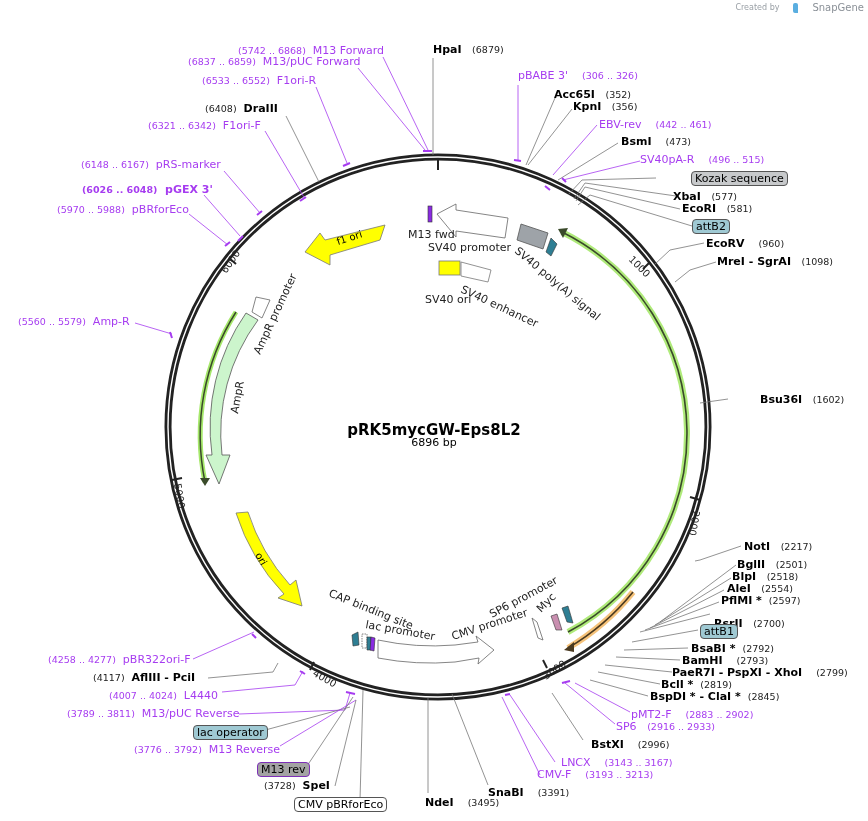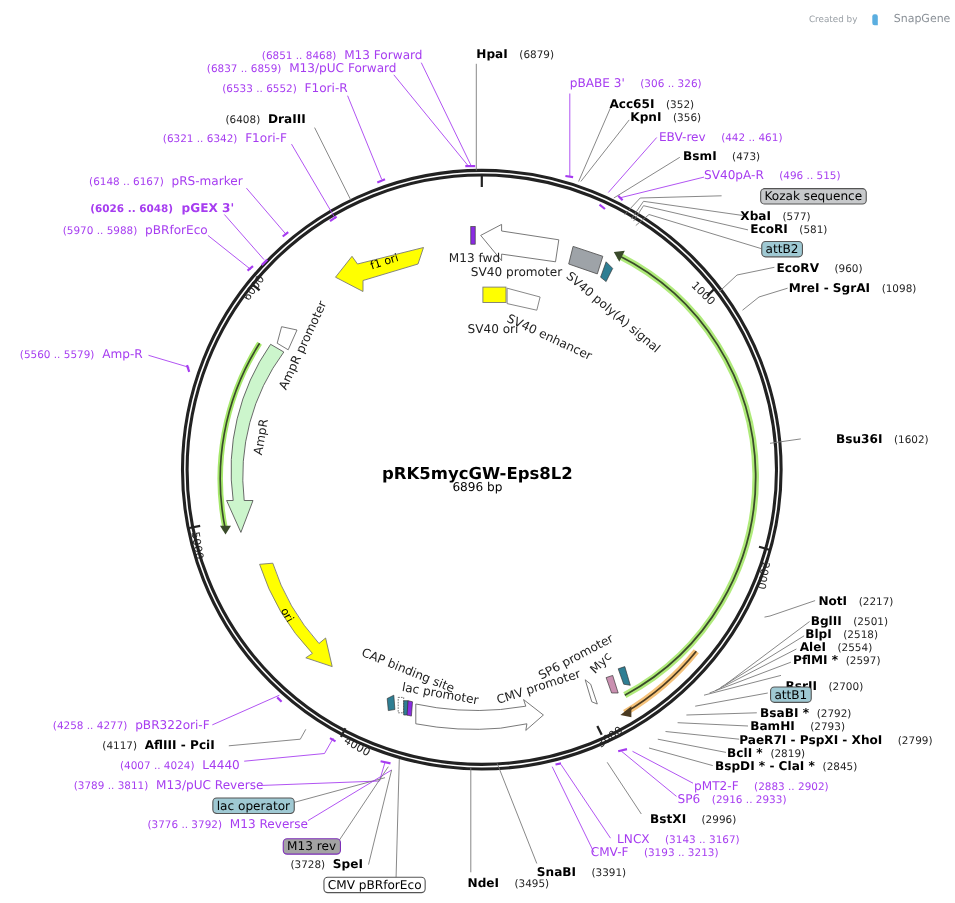--- a/index.html
+++ b/index.html
@@ -1,18 +1,18 @@
 <!DOCTYPE html>
 <html><head>
 <meta charset="utf-8">
 <style>
   html, body { margin: 0; padding: 0; background: #ffffff; }
   body { width: 868px; height: 821px; position: relative; overflow: hidden; font-family: "DejaVu Sans", "Liberation Sans", sans-serif; }
   #map { position: absolute; left: 0; top: 0; }
-  .credit { position: absolute; right: 4px; top: 12px; font-size: 8px; color: #9aa0a6; display: flex; align-items: center; gap: 14px; }
+  .credit { position: absolute; right: 4px; top: 2px; font-size: 8px; color: #9aa0a6; display: flex; align-items: center; gap: 14px; }
   .credit .brand { font-size: 10px; color: #8a9097; }
   .credit .logo { display: inline-block; width: 5px; height: 10px; background: #5aaee0; border-radius: 2px 2px 0 2px; }
   .lbl { position: absolute; white-space: nowrap; font-size: 11px; line-height: 12px; }
   .enz { color: #000; font-weight: bold; font-size: 11px; }
   .pos { color: #222; font-size: 9.5px; font-weight: normal; }
   .primer { color: #a63cf0; font-size: 11px; }
   .ppos { color: #a63cf0; font-size: 9.5px; }
   .box { border: 1px solid #555; border-radius: 4px; padding: 0 3px; font-size: 11px; line-height: 13px; }
   .box.gray { background: #c7c9cb; }
   .box.teal { background: #9fc9d3; }
@@ -178,21 +178,21 @@
   </g>
 </svg>
 
 <div class="center-title lbl" style="top:424px; font-weight:bold; font-size:15px;">pRK5mycGW-Eps8L2</div>
 <div class="center-title lbl" style="top:437px; font-size:11px;">6896 bp</div>
 
 <div class="lbl" style="left:433px; top:44px;">
   <span class="enz">HpaI</span>&nbsp;&nbsp;&nbsp;<span class="pos">(6879)</span>
 </div>
 
-<div class="lbl" style="left:238px; top:45px;"><span class="ppos">(6851 .. 8468)</span>&nbsp;&nbsp;<span class="primer">M13 Forward</span></div>
+<div class="lbl" style="left:238px; top:45px;"><span class="ppos">(5742 .. 6868)</span>&nbsp;&nbsp;<span class="primer">M13 Forward</span></div>
 <div class="lbl" style="left:188px; top:56px;"><span class="ppos">(6837 .. 6859)</span>&nbsp;&nbsp;<span class="primer">M13/pUC Forward</span></div>
 <div class="lbl" style="left:202px; top:75px;"><span class="ppos">(6533 .. 6552)</span>&nbsp;&nbsp;<span class="primer">F1ori-R</span></div>
 <div class="lbl" style="left:205px; top:103px;"><span class="pos">(6408)</span>&nbsp;&nbsp;<span class="enz">DraIII</span></div>
 <div class="lbl" style="left:148px; top:120px;"><span class="ppos">(6321 .. 6342)</span>&nbsp;&nbsp;<span class="primer">F1ori-F</span></div>
 <div class="lbl" style="left:81px; top:159px;"><span class="ppos">(6148 .. 6167)</span>&nbsp;&nbsp;<span class="primer">pRS-marker</span></div>
 <div class="lbl" style="left:82px; top:184px;font-weight:bold;"><span class="ppos">(6026 .. 6048)</span>&nbsp;&nbsp;<span class="primer">pGEX 3'</span></div>
 <div class="lbl" style="left:57px; top:204px;"><span class="ppos">(5970 .. 5988)</span>&nbsp;&nbsp;<span class="primer">pBRforEco</span></div>
 <div class="lbl" style="left:18px; top:316px;"><span class="ppos">(5560 .. 5579)</span>&nbsp;&nbsp;<span class="primer">Amp-R</span></div>
 <div class="lbl" style="left:48px; top:654px;"><span class="ppos">(4258 .. 4277)</span>&nbsp;&nbsp;<span class="primer">pBR322ori-F</span></div>
 <div class="lbl" style="left:93px; top:672px;"><span class="pos">(4117)</span>&nbsp;&nbsp;<span class="enz">AflIII  - PciI</span></div>

